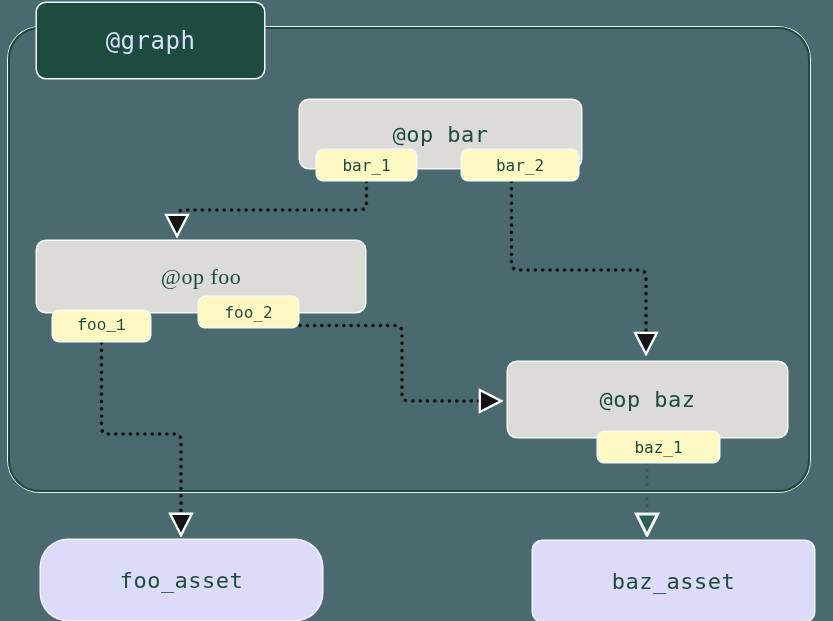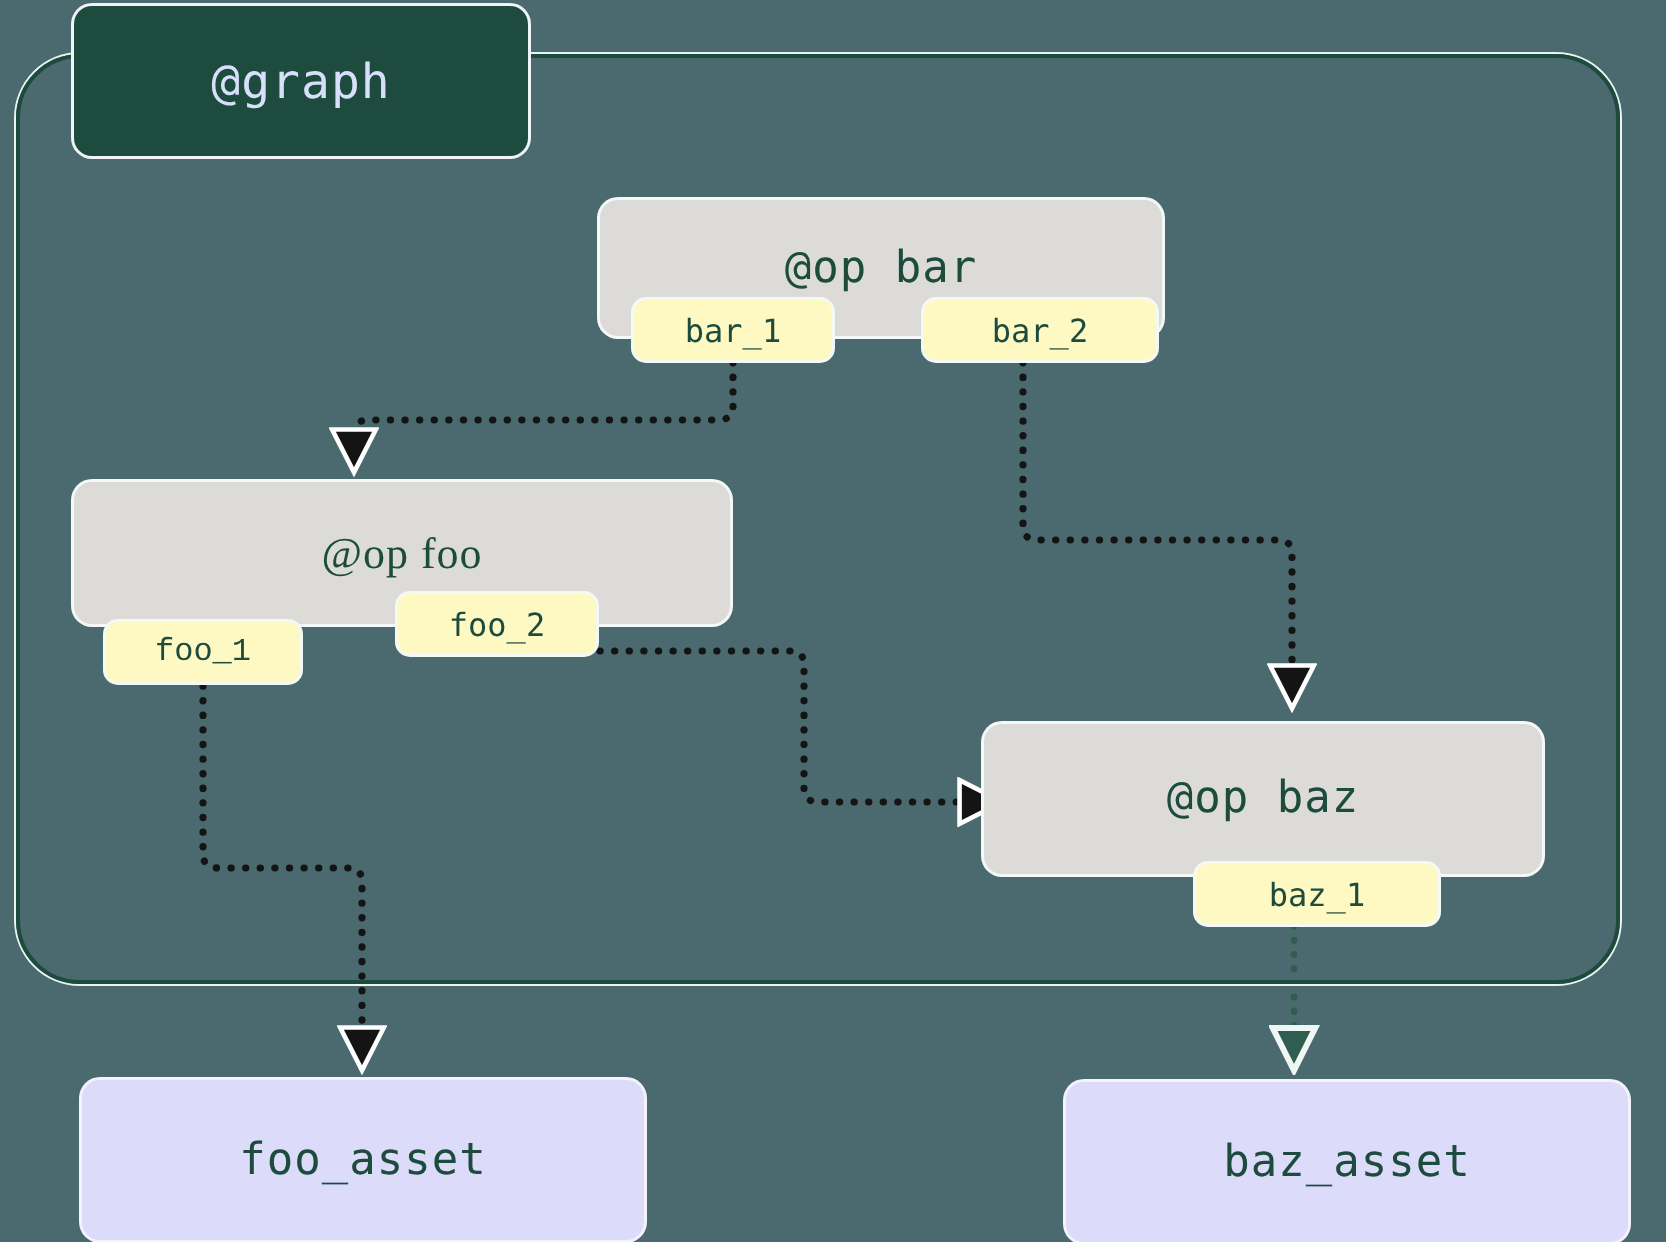--- a/index.html
+++ b/index.html
@@ -161,28 +161,28 @@
   <div class="op-node" style="left:37px; top:241px; width:328px; height:71px;font-family:Liberation Serif, serif;">
     <span class="op-title">@op foo</span>
   </div>
   <div class="pill" style="left:53px; top:311px; width:97px;font-family:Liberation Mono, monospace;">
     <span>foo_1</span>
   </div>
   <div class="pill" style="left:199px; top:297px; width:99px;">
     <span>foo_2</span>
   </div>
 
-  <div class="op-node" style="left:492px; top:362px; width:279px; height:75px;">
+  <div class="op-node" style="left:508px; top:362px; width:279px; height:75px;">
     <span class="op-title">@op baz</span>
   </div>
   <div class="pill" style="left:598px; top:432px; width:121px;">
     <span>baz_1</span>
   </div>
 
-  <div class="asset-node" style="left:41px; top:540px; width:281px; height:80px;">
+  <div class="asset-node" style="left:41px; top:540px; width:281px; height:80px;border-radius:27px;">
     <span class="asset-title">foo_asset</span>
   </div>
 
   <div class="asset-node" style="left:533px; top:541px; width:281px; height:80px;">
     <span class="asset-title">baz_asset</span>
   </div>
 
 </div>
 
 </body></html>

